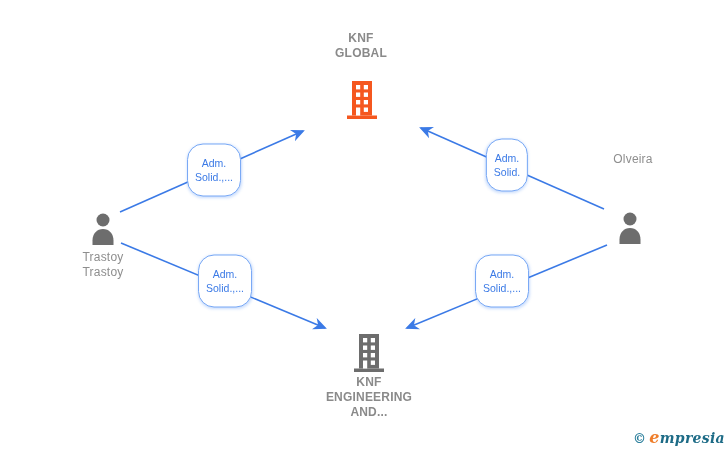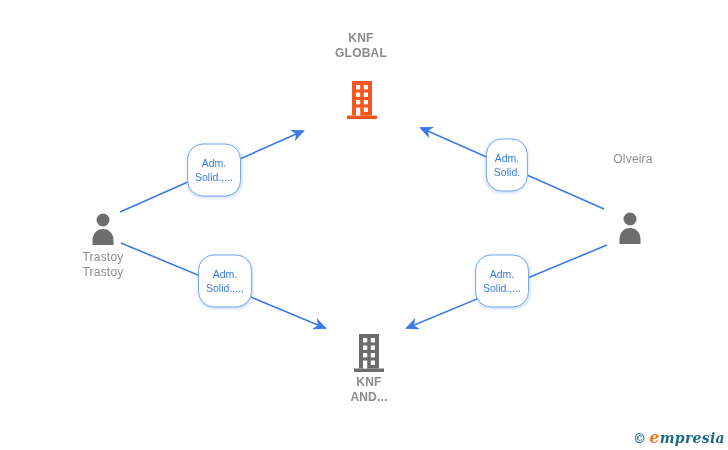--- a/index.html
+++ b/index.html
@@ -75,20 +75,21 @@
       <rect x="10" y="11.5" width="4.2" height="4.4" fill="#ffffff"></rect>
       <rect x="17.8" y="11.5" width="4.2" height="4.4" fill="#ffffff"></rect>
       <rect x="10" y="19" width="4.2" height="4.4" fill="#ffffff"></rect>
       <rect x="17.8" y="19" width="4.2" height="4.4" fill="#ffffff"></rect>
       <rect x="10" y="26.5" width="4.2" height="8" fill="#ffffff"></rect>
       <rect x="17.8" y="26.5" width="4.2" height="4.4" fill="#ffffff"></rect>
     </svg>
   </span>
   <div class="node-label company-name" style="left:279px;top:375px;width:180px;">
     <div>KNF</div>
+    <div>ENGINEERING</div>
     <div>AND...</div>
   </div>
 
   <span class="node-icon" style="left:89px;top:213px;">
     <svg width="28" height="32" viewBox="0 0 28 32">
       <circle cx="14" cy="7" r="6.5" fill="#6d6d6d"></circle>
       <path d="M14,16 C8,16 3.5,20.5 3.5,27.5 L3.5,32 L24.5,32 L24.5,27.5 C24.5,20.5 20,16 14,16 Z" fill="#6d6d6d"></path>
     </svg>
   </span>
   <div class="node-label" style="left:43px;top:250px;width:120px;">

